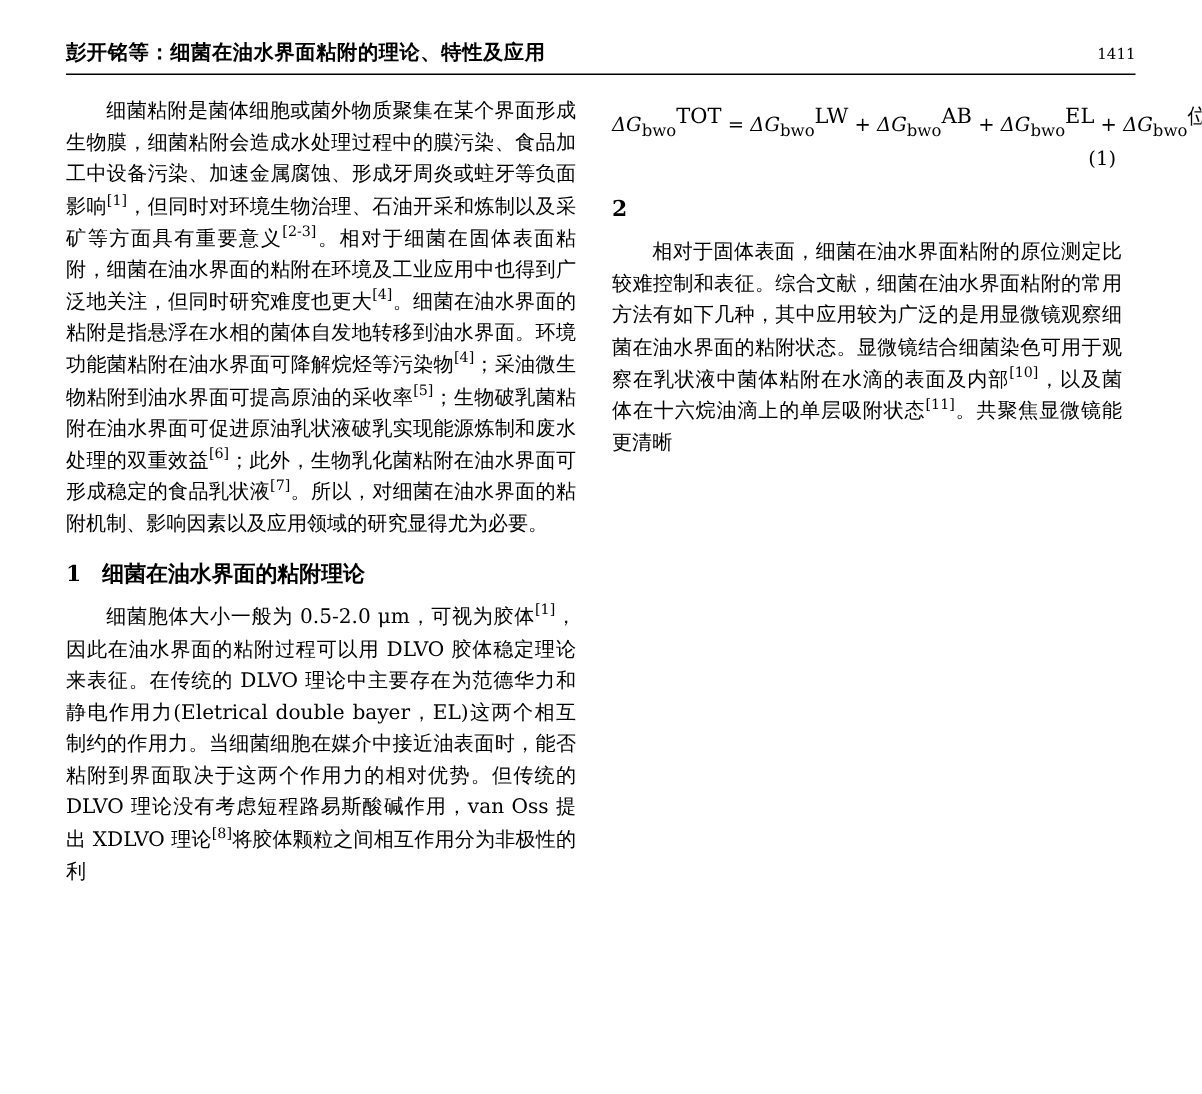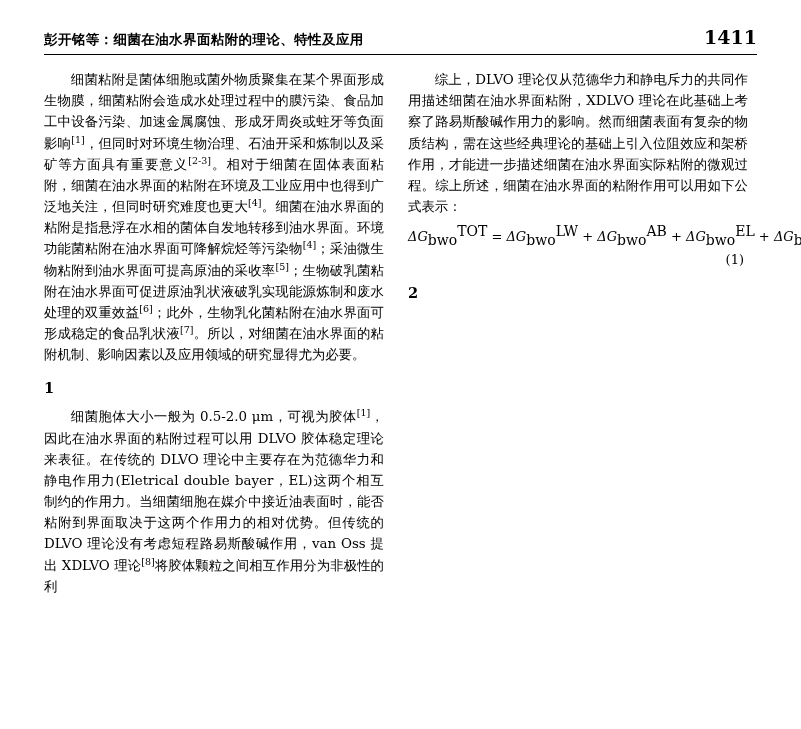--- a/index.html
+++ b/index.html
@@ -29,22 +29,22 @@
     font-size: 13.5px;
     font-weight: bold;
     padding-bottom: 5px;
     border-bottom: 1.2px solid #000;
     margin-bottom: 14px;
   }
   .runhead .rh-left {
     letter-spacing: 0.4px;
   }
   .runhead .rh-right {
-    font-weight: bold;
-    font-size: 19px;
+    font-weight: normal;
+    font-size: 10px;
   }
   
   .columns {
     display: flex;
     gap: 24px;
     height: 640px;
   }
   .col {
     width: 340px;
     font-size: 13.4px;
@@ -78,21 +78,21 @@
     text-align: center;
     font-family: "DejaVu Serif", "Liberation Serif", serif;
     font-style: italic;
     font-size: 13px;
     white-space: nowrap;
   }
   .formula-block .var {
     font-style: italic;
   }
   .sub {
-    font-size: 14px;
+    font-size: 11px;
     vertical-align: sub;
     font-style: normal;
     line-height: 0;
   }
   .supsm {
     font-size: 14px;
     vertical-align: super;
     font-style: normal;
     line-height: 0;
   }
@@ -113,38 +113,39 @@
     <div class="rh-right">1411</div>
   </div>
 
   <div class="columns">
 
     <div class="col">
       <p class="para">细菌粘附是菌体细胞或菌外物质聚集在某个界面形成生物膜，细菌粘附会造成水处理过程中的膜污染、食品加工中设备污染、加速金属腐蚀、形成牙周炎或蛀牙等负面影响<sup>[1]</sup>，但同时对环境生物治理、石油开采和炼制以及采矿等方面具有重要意义<sup>[2-3]</sup>。相对于细菌在固体表面粘附，细菌在油水界面的粘附在环境及工业应用中也得到广泛地关注，但同时研究难度也更大<sup>[4]</sup>。细菌在油水界面的粘附是指悬浮在水相的菌体自发地转移到油水界面。环境功能菌粘附在油水界面可降解烷烃等污染物<sup>[4]</sup>；采油微生物粘附到油水界面可提高原油的采收率<sup>[5]</sup>；生物破乳菌粘附在油水界面可促进原油乳状液破乳实现能源炼制和废水处理的双重效益<sup>[6]</sup>；此外，生物乳化菌粘附在油水界面可形成稳定的食品乳状液<sup>[7]</sup>。所以，对细菌在油水界面的粘附机制、影响因素以及应用领域的研究显得尤为必要。</p>
 
       <div class="sec-head">
         <span class="sec-num">1</span>
+        <span class="sec-title">细菌在油水界面的粘附理论</span>
       </div>
 
       <p class="para">细菌胞体大小一般为 0.5-2.0 μm，可视为胶体<sup>[1]</sup>，因此在油水界面的粘附过程可以用 DLVO 胶体稳定理论来表征。在传统的 DLVO 理论中主要存在为范德华力和静电作用力(Eletrical double bayer，EL)这两个相互制约的作用力。当细菌细胞在媒介中接近油表面时，能否粘附到界面取决于这两个作用力的相对优势。但传统的 DLVO 理论没有考虑短程路易斯酸碱作用，van Oss 提出 XDLVO 理论<sup>[8]</sup>将胶体颗粒之间相互作用分为非极性的利</p>
     </div>
 
     <div class="col">
-      <p class="para">综上，DLVO 理论仅从范德华力和静电斥力的共同作用描述细菌在油水界面粘附，XDLVO 理论在此基础上考察了路易斯酸碱作用力的影响。然而细菌表面有复杂的物质结构，需在这些经典理论的基础上引入位阻效应和架桥作用，才能进一步描述细菌在油水界面实际粘附的微观过程。综上所述，细菌在油水界面的粘附作用可以用如下公式表示：</p>
 
       <div class="formula-block">
         <span class="var">ΔG<span class="sub">bwo</span><span class="supsm">TOT</span></span> =
         <span class="var">ΔG<span class="sub">bwo</span><span class="supsm">LW</span></span> +
         <span class="var">ΔG<span class="sub">bwo</span><span class="supsm">AB</span></span> +
         <span class="var">ΔG<span class="sub">bwo</span><span class="supsm">EL</span></span> +
         <span class="var">ΔG<span class="sub">bwo</span><span class="supsm">位阻</span></span> +
         <span class="var">ΔG<span class="sub">bwo</span></span>
       </div>
       <div class="formula-num">(1)</div>
 
       <div class="sec-head">
         <span class="sec-num">2</span>
       </div>
 
+      <p class="para">相对于固体表面，细菌在油水界面粘附的原位测定比较难控制和表征。综合文献，细菌在油水界面粘附的常用方法有如下几种，其中应用较为广泛的是用显微镜观察细菌在油水界面的粘附状态。显微镜结合细菌染色可用于观察在乳状液中菌体粘附在水滴的表面及内部<sup>[10]</sup>，以及菌体在十六烷油滴上的单层吸附状态<sup>[11]</sup>。共聚焦显微镜能更清晰</p>
     </div>
 
   </div>
 </div>
 
 </body></html>

